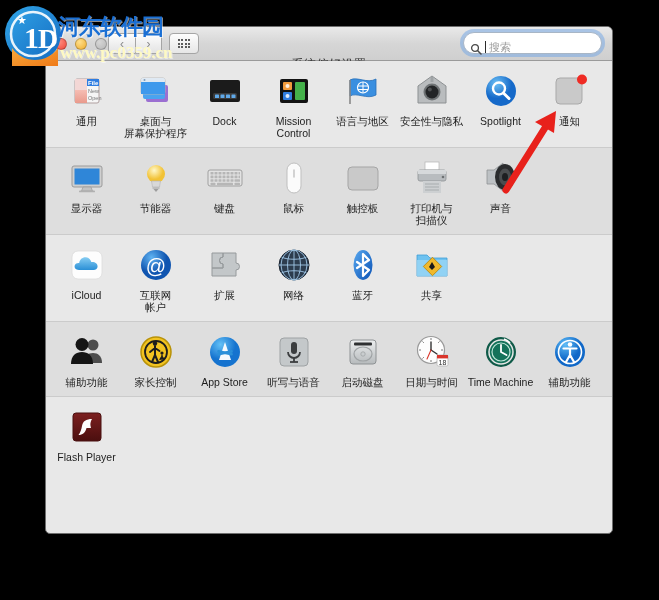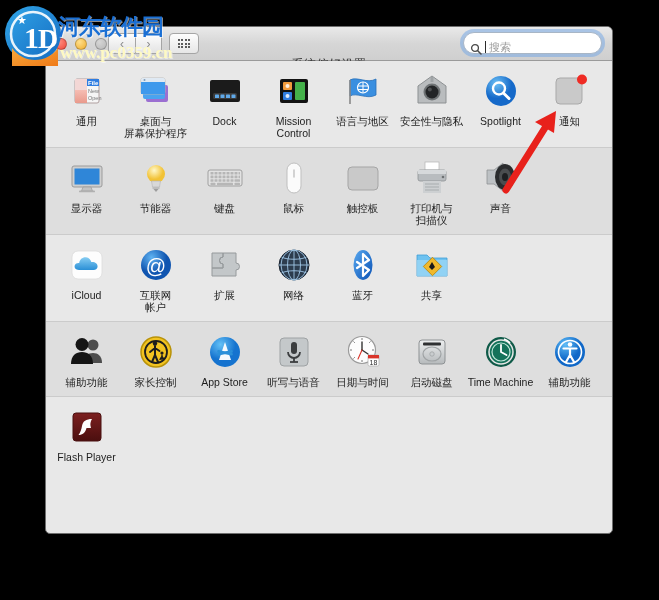--- a/index.html
+++ b/index.html
@@ -575,58 +575,58 @@
                 <line x1="20" y1="26" x2="20" y2="30" stroke="#3b3d3f" stroke-width="1.8"></line>
                 <line x1="16" y1="30" x2="24" y2="30" stroke="#3b3d3f" stroke-width="1.8"></line>
               </svg>
             </span>
             <span class="lbl">听写与语音</span>
           </div>
 
           <div class="cell">
             <span class="ic">
               <svg viewBox="0 0 40 40">
+                <rect x="7" y="8" width="26" height="24" rx="3" fill="url(#dkg)" stroke="#8e9294" stroke-width="1"></rect>
+                <defs>
+                    <linearGradient id="dkg" x1="0" y1="0" x2="0" y2="1">
+                      <stop offset="0" stop-color="#eceeef"></stop>
+                      <stop offset="1" stop-color="#b6babc"></stop>
+                    </linearGradient>
+                  </defs>
+                <rect x="11" y="10.5" width="18" height="3" rx="1" fill="#2e3032"></rect>
+                <ellipse cx="20" cy="22" rx="9" ry="7" fill="none" stroke="#9fa3a5" stroke-width="1.2"></ellipse>
+                <circle cx="20" cy="22" r="2.2" fill="#c9cdcf" stroke="#9fa3a5" stroke-width=".8"></circle>
+              </svg>
+            </span>
+            <span class="lbl">启动磁盘</span>
+          </div>
+
+          <div class="cell">
+            <span class="ic">
+              <svg viewBox="0 0 40 40">
                 <circle cx="19" cy="18" r="13.5" fill="#fdfdfd" stroke="#9a9a9a" stroke-width="1.2"></circle>
                 <g stroke="#6a6a6a" stroke-width=".9">
                   <line x1="19" y1="6" x2="19" y2="8"></line>
                     <line x1="19" y1="28" x2="19" y2="30"></line>
                   <line x1="7" y1="18" x2="9" y2="18"></line>
                     <line x1="29" y1="18" x2="31" y2="18"></line>
                   <line x1="27.5" y1="9.5" x2="26.2" y2="10.8"></line>
                     <line x1="10.5" y1="26.5" x2="11.8" y2="25.2"></line>
                   <line x1="10.5" y1="9.5" x2="11.8" y2="10.8"></line>
                     <line x1="27.5" y1="26.5" x2="26.2" y2="25.2"></line>
                 </g>
                 <line x1="19" y1="18" x2="19" y2="10" stroke="#333" stroke-width="1.4" stroke-linecap="round"></line>
                 <line x1="19" y1="18" x2="25" y2="22" stroke="#333" stroke-width="1.4" stroke-linecap="round"></line>
                 <line x1="19" y1="18" x2="15" y2="27" stroke="#d9352b" stroke-width="1.1" stroke-linecap="round"></line>
                 <rect x="25" y="23" width="11" height="11" rx="1.5" fill="#fff" stroke="#b5b5b5" stroke-width=".8"></rect>
                 <rect x="25" y="23" width="11" height="3.4" fill="#d9352b"></rect>
                 <text x="30.5" y="32.5" font-size="7" fill="#2a2a2a" text-anchor="middle" font-family="Liberation Sans,sans-serif">18</text>
               </svg>
             </span>
             <span class="lbl">日期与时间</span>
-          </div>
-
-          <div class="cell">
-            <span class="ic">
-              <svg viewBox="0 0 40 40">
-                <rect x="7" y="8" width="26" height="24" rx="3" fill="url(#dkg)" stroke="#8e9294" stroke-width="1"></rect>
-                <defs>
-                    <linearGradient id="dkg" x1="0" y1="0" x2="0" y2="1">
-                      <stop offset="0" stop-color="#eceeef"></stop>
-                      <stop offset="1" stop-color="#b6babc"></stop>
-                    </linearGradient>
-                  </defs>
-                <rect x="11" y="10.5" width="18" height="3" rx="1" fill="#2e3032"></rect>
-                <ellipse cx="20" cy="22" rx="9" ry="7" fill="none" stroke="#9fa3a5" stroke-width="1.2"></ellipse>
-                <circle cx="20" cy="22" r="2.2" fill="#c9cdcf" stroke="#9fa3a5" stroke-width=".8"></circle>
-              </svg>
-            </span>
-            <span class="lbl">启动磁盘</span>
           </div>
 
           <div class="cell">
             <span class="ic">
               <svg viewBox="0 0 40 40">
                 <circle cx="20" cy="20" r="15" fill="#0f5a48"></circle>
                 <circle cx="20" cy="20" r="12" fill="#14725a" stroke="#e6e6e6" stroke-width="1.5"></circle>
                 <circle cx="20" cy="20" r="9" fill="none" stroke="#bfe6d8" stroke-width="1.2"></circle>
                 <path d="M20 20 L20 13 M20 20 L25.5 23" stroke="#fff" stroke-width="1.8" stroke-linecap="round" fill="none"></path>
                 <path d="M29 11 A12 12 0 0 0 23 7" fill="none" stroke="#fff" stroke-width="1.6"></path>

